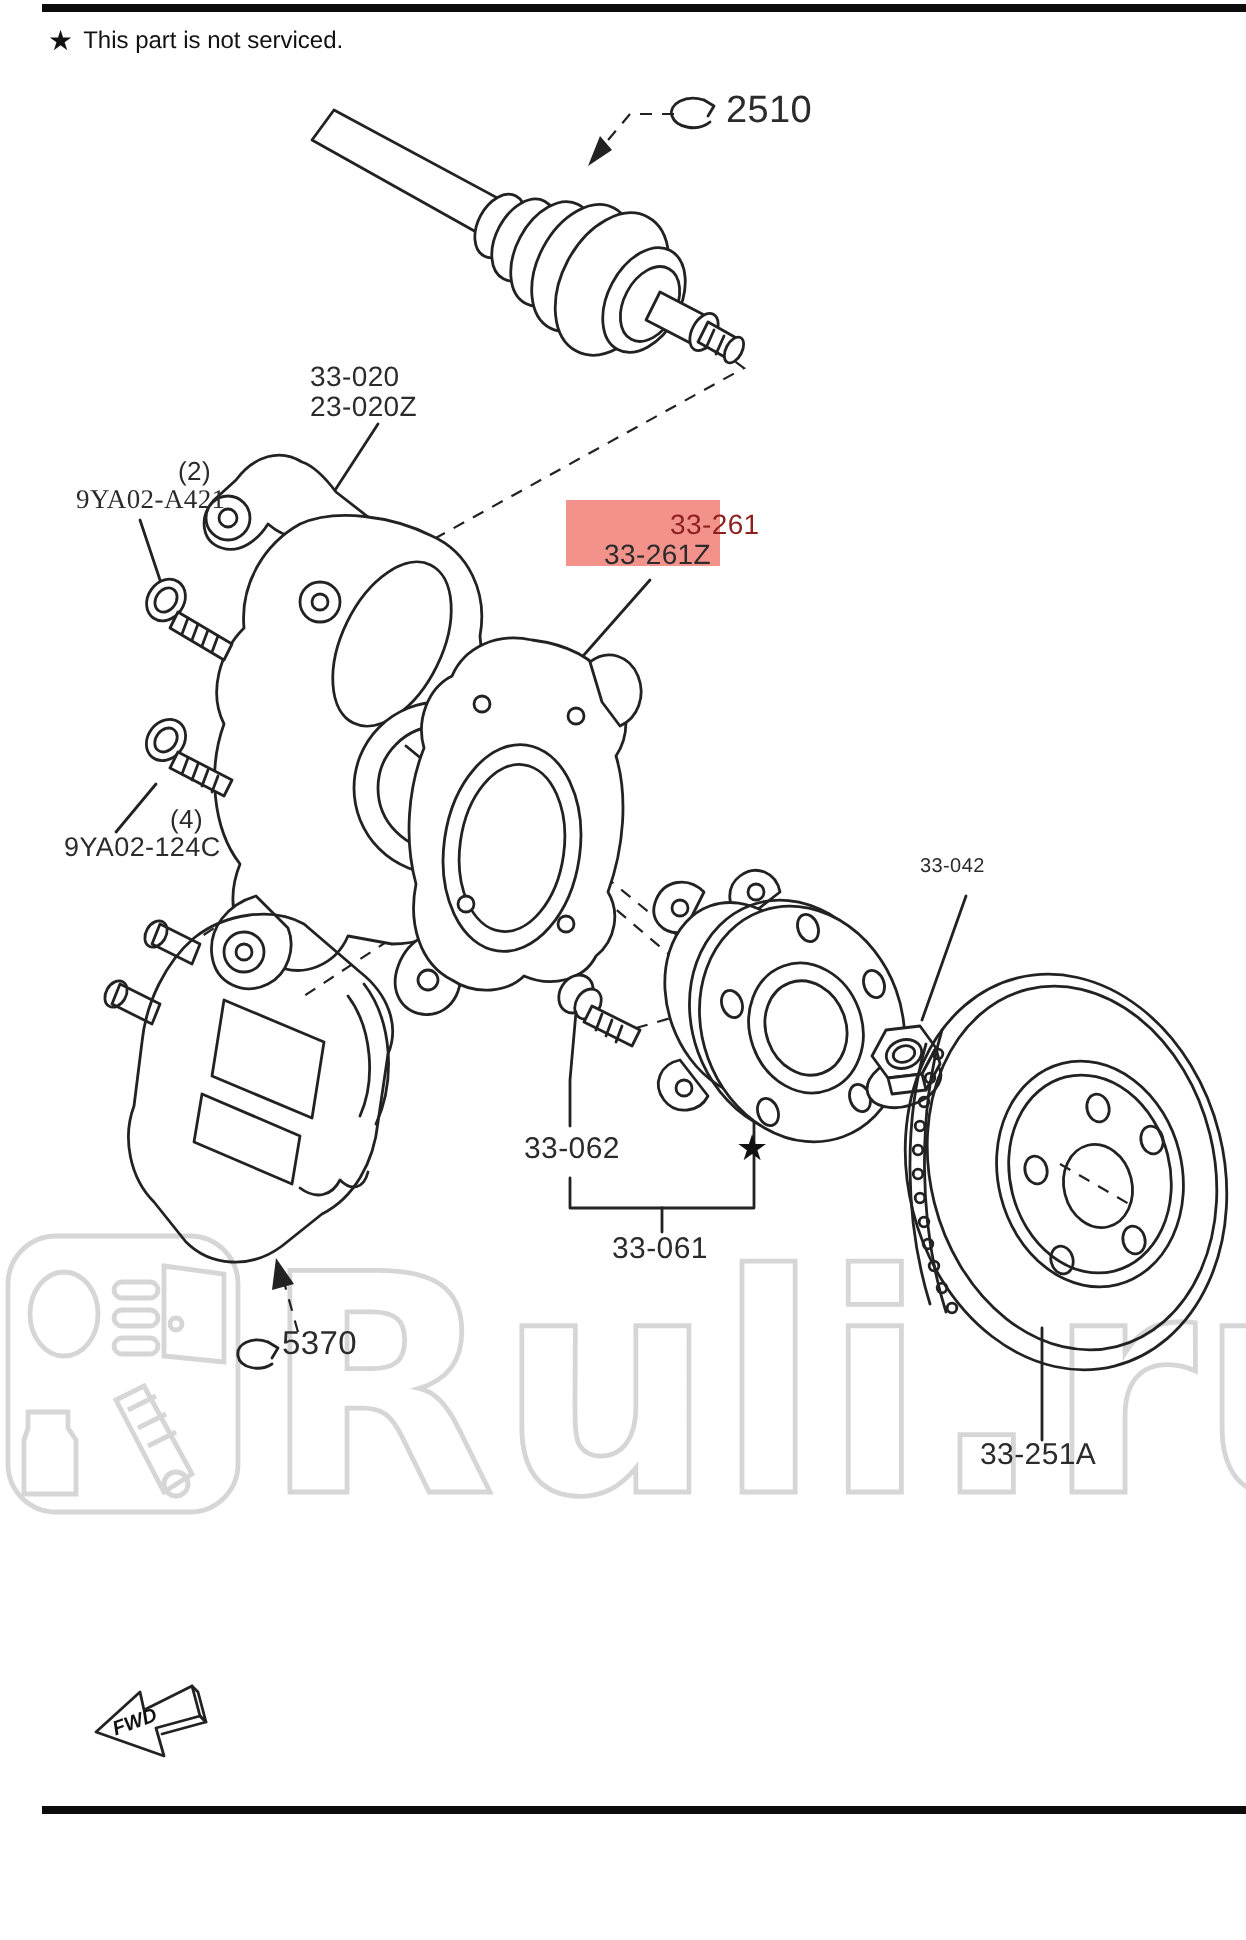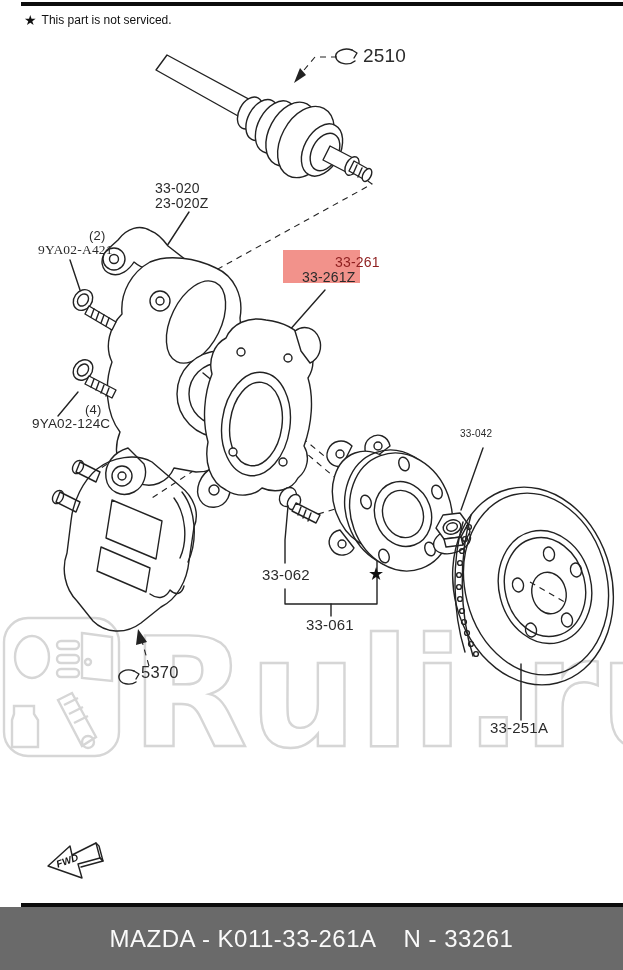--- a/index.html
+++ b/index.html
@@ -279,18 +279,14 @@
   <div class="callout star-callout" style="left:368px;top:565px;">★</div>
 
   <div class="callout" style="left:306px;top:617px;font-size:15px;">33-061</div>
 
   <div class="callout" style="left:141px;top:663px;font-size:16.5px;">5370</div>
 
   <div class="callout" style="left:490px;top:720px;font-size:15px;">33-251A</div>
 
   <div class="rule bottom"></div>
 
-  <div class="footer">
-    <span>MAZDA - K011-33-261A</span>
-    <span>N - 33261</span>
-  </div>
 
 </div>
 
 </body></html>

